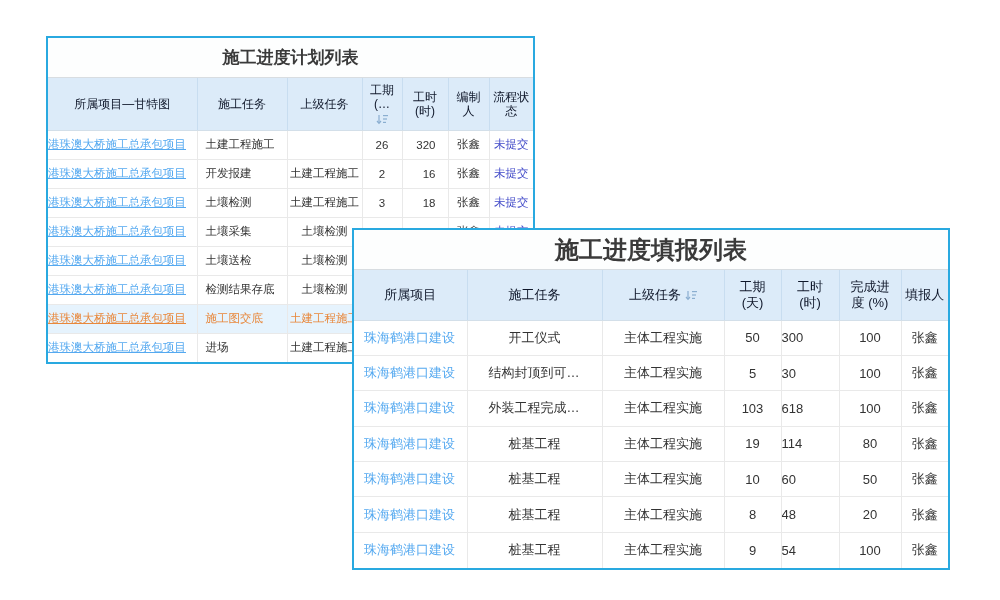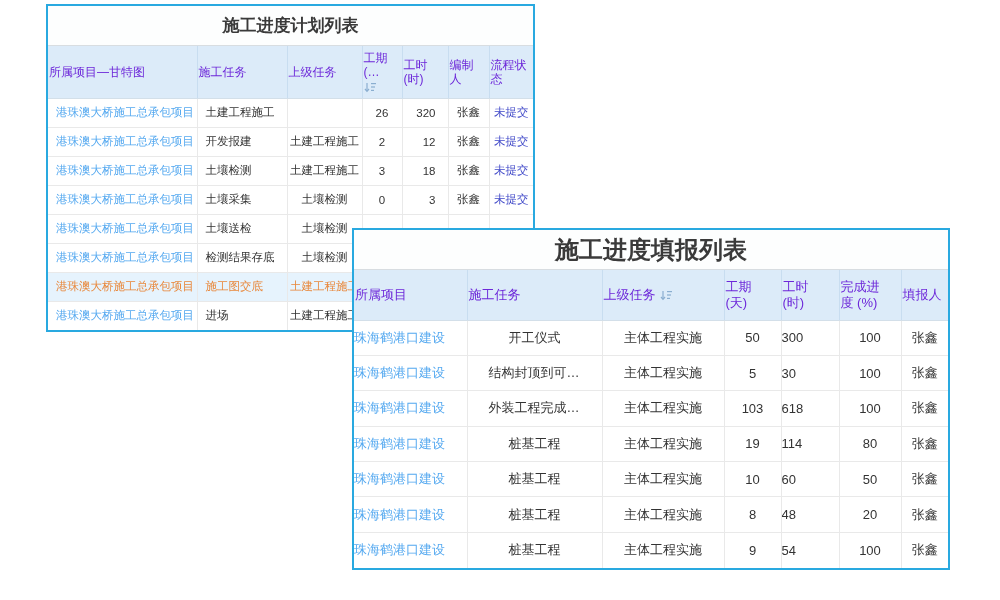--- a/index.html
+++ b/index.html
@@ -8,40 +8,40 @@
     position:relative;
     background:#ffffff;
     overflow:hidden;
     font-family:"Liberation Sans","DejaVu Sans",sans-serif;
   }
   .panel {
     position:absolute;
     background:#ffffff;
     border:2px solid #29a9e0;
   }
-  .plan-panel   { left:46px;  top:4px;  width:489px; z-index:1; }
+  .plan-panel   { left:46px;  top:36px;  width:489px; z-index:1; }
   .report-panel { left:352px; top:228px; width:598px; z-index:2; }
 
   .panel-title {
     text-align:center;
     font-weight:bold;
     color:#3a3a3a;
     background:#fdfefe;
     border-bottom:1px solid #d8dde1;
   }
   .plan-panel .panel-title   { height:40px; line-height:40px; font-size:17px; }
   .report-panel .panel-title { height:40px; line-height:40px; font-size:24px; }
 
   table.grid { border-collapse:collapse; table-layout:fixed; width:100%; }
 
   .grid th {
     background:#dcebf9;
-    color:#6d28d9;
+    color:#0f172a;
     font-weight:normal;
-    text-align:left;
+    text-align:center;
     vertical-align:middle;
     border-right:1px solid #c8ddf0;
     border-bottom:1px solid #d3dfe9;
     padding:2px 1px;
   }
   .grid th:last-child { border-right:none; }
   .plan-grid th   { height:52px; font-size:12px; line-height:14px; }
   .report-grid th { height:50px; font-size:13px; line-height:16px; }
   .hline { display:block; }
 
@@ -54,27 +54,27 @@
     overflow:hidden;
     white-space:nowrap;
     text-overflow:ellipsis;
   }
   .grid td:last-child { border-right:none; }
   .grid tr:last-child td { border-bottom:none; }
   .plan-grid td   { height:29px;   font-size:11.5px; }
   .report-grid td { height:35.4px; font-size:13px; }
 
   
-  .plan-grid td:nth-child(1) { text-align:left; padding-left:8px; color:#55a9f0; cursor:pointer; }
+  .plan-grid td:nth-child(1) { text-align:left; color:#55a9f0; cursor:pointer;text-decoration:underline; }
   .plan-grid td:nth-child(2) { text-align:left; padding-left:8px; }
   .plan-grid td:nth-child(5) { text-align:right; padding-right:12px; }
   .plan-grid td.status { color:#4049c8; cursor:pointer; }
 
   
-  .report-grid td:nth-child(1) { text-align:left; color:#55a9f0; cursor:pointer; }
+  .report-grid td:nth-child(1) { text-align:left; padding-left:10px; color:#55a9f0; cursor:pointer; }
   .report-grid td:nth-child(2) { padding:0 21px; }
   .report-grid td:nth-child(5) { text-align:left; padding-right:18px; }
 
   
   .grid tr.highlighted td { background:#e6f3fd; }
   .grid tr.highlighted td,
   .grid tr.highlighted td:nth-child(1),
   .grid tr.highlighted td.status { color:#e8883c; }
 
   .sort-icon { display:inline-block; vertical-align:middle; line-height:0; cursor:pointer; }
@@ -140,21 +140,21 @@
     <td>26</td>
     <td>320</td>
     <td>张鑫</td>
     <td class="status">未提交</td>
   </tr>
         <tr>
     <td>港珠澳大桥施工总承包项目</td>
     <td>开发报建</td>
     <td>土建工程施工</td>
     <td>2</td>
-    <td>12</td>
+    <td>16</td>
     <td>张鑫</td>
     <td class="status">未提交</td>
   </tr>
         <tr>
     <td>港珠澳大桥施工总承包项目</td>
     <td>土壤检测</td>
     <td>土建工程施工</td>
     <td>3</td>
     <td>18</td>
     <td>张鑫</td>

